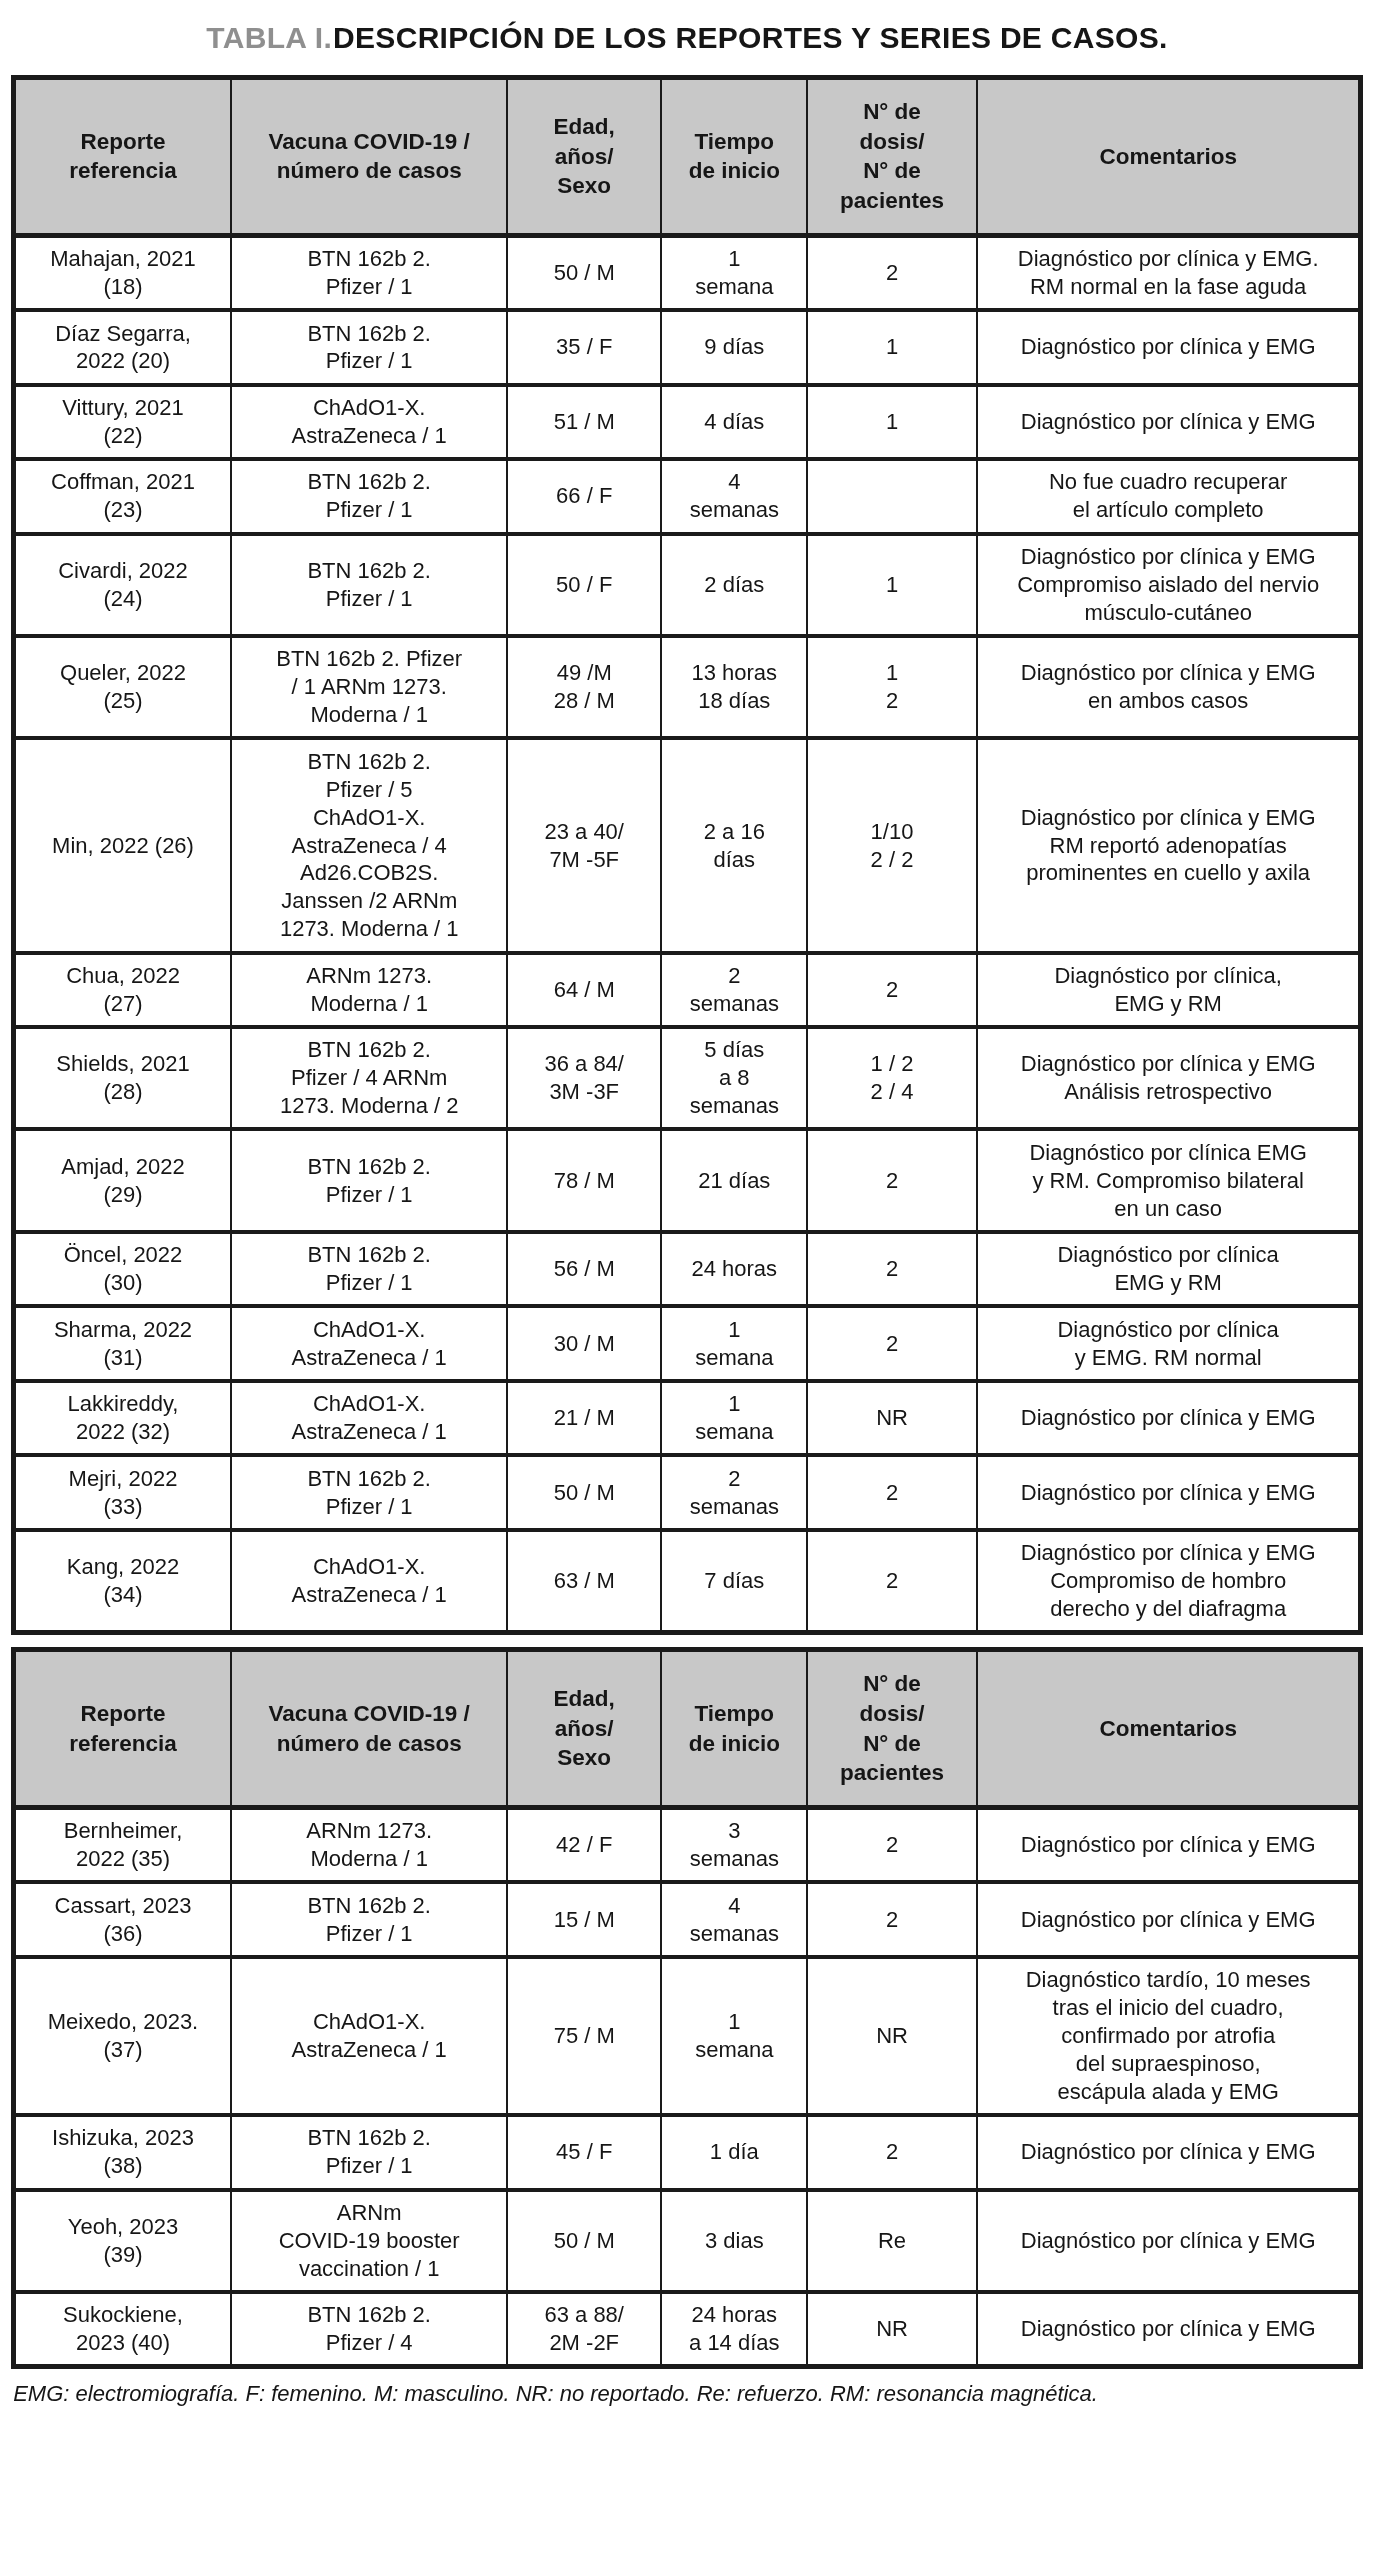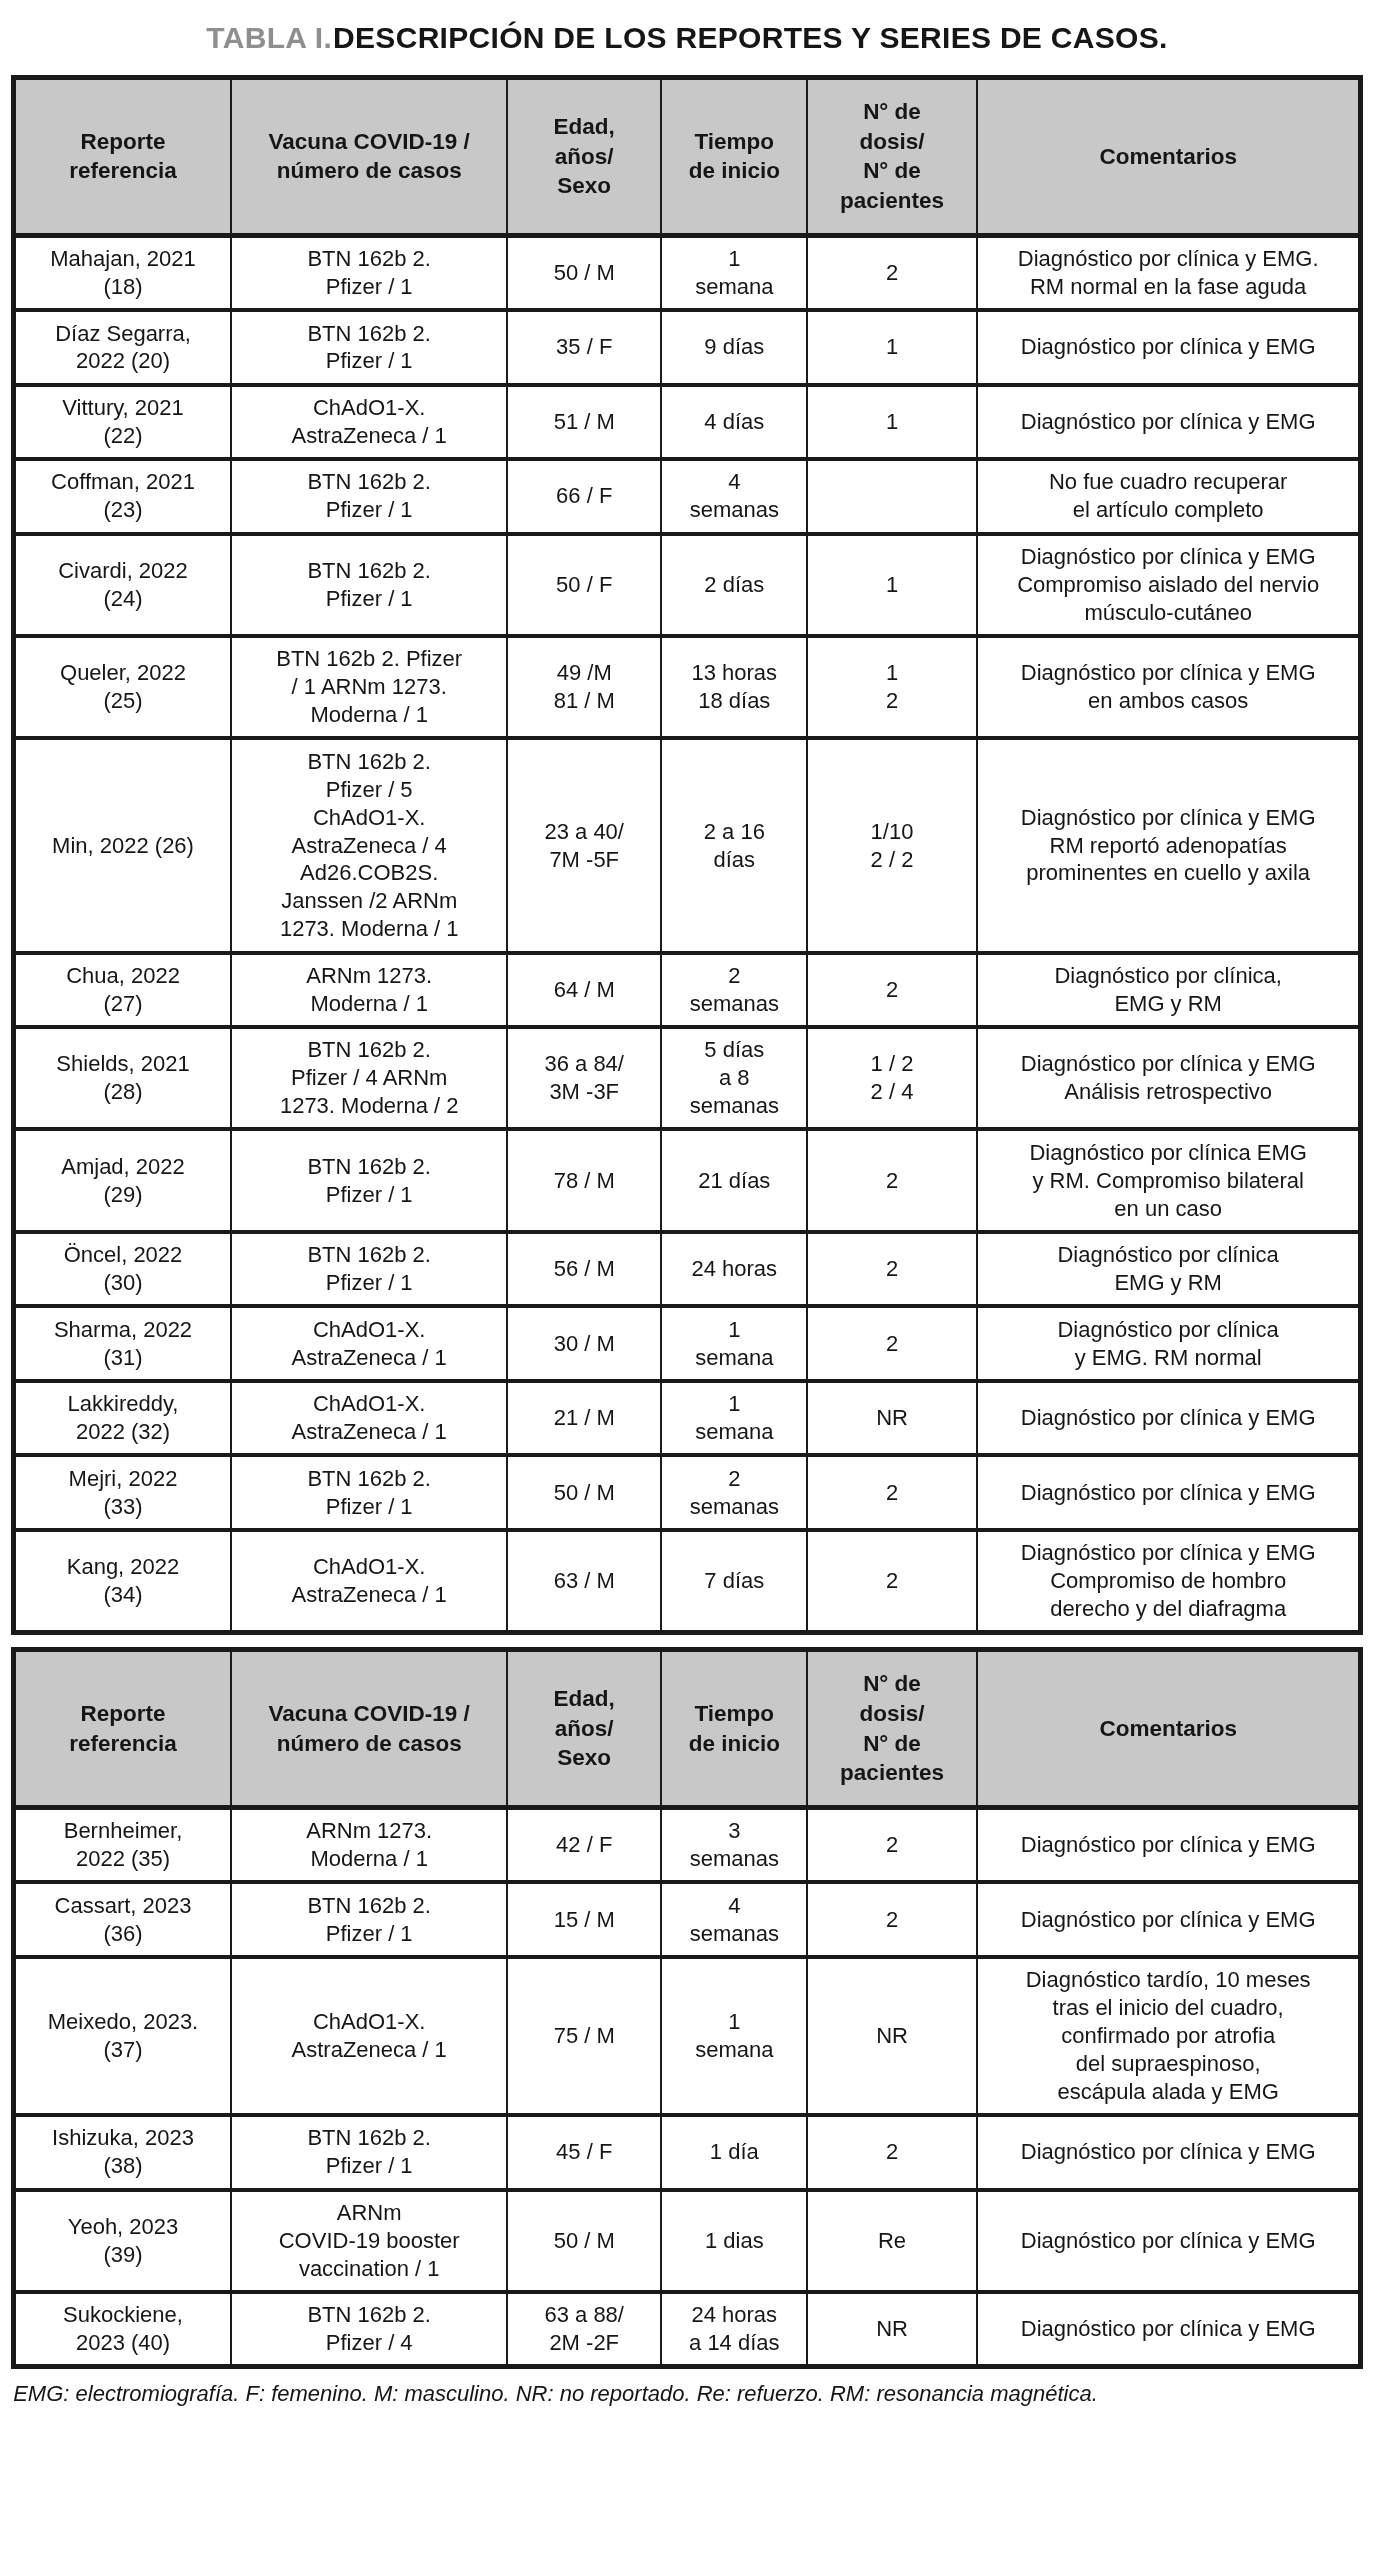--- a/index.html
+++ b/index.html
@@ -154,21 +154,21 @@
 músculo-cutáneo</td>
   </tr>
 
   <tr>
     <td>Queler, 2022
 (25)</td>
     <td>BTN 162b 2. Pfizer
 / 1 ARNm 1273.
 Moderna / 1</td>
     <td>49 /M
-81 / M</td>
+28 / M</td>
     <td>13 horas
 18 días</td>
     <td>1
 2</td>
     <td>Diagnóstico por clínica y EMG
 en ambos casos</td>
   </tr>
 
   <tr>
     <td>Min, 2022 (26)</td>
@@ -368,21 +368,21 @@
     <td>Diagnóstico por clínica y EMG</td>
   </tr>
 
   <tr>
     <td>Yeoh, 2023
 (39)</td>
     <td>ARNm
 COVID-19 booster
 vaccination / 1</td>
     <td>50 / M</td>
-    <td>1 dias</td>
+    <td>3 dias</td>
     <td>Re</td>
     <td>Diagnóstico por clínica y EMG</td>
   </tr>
 
   <tr>
     <td>Sukockiene,
 2023 (40)</td>
     <td>BTN 162b 2.
 Pfizer / 4</td>
     <td>63 a 88/

